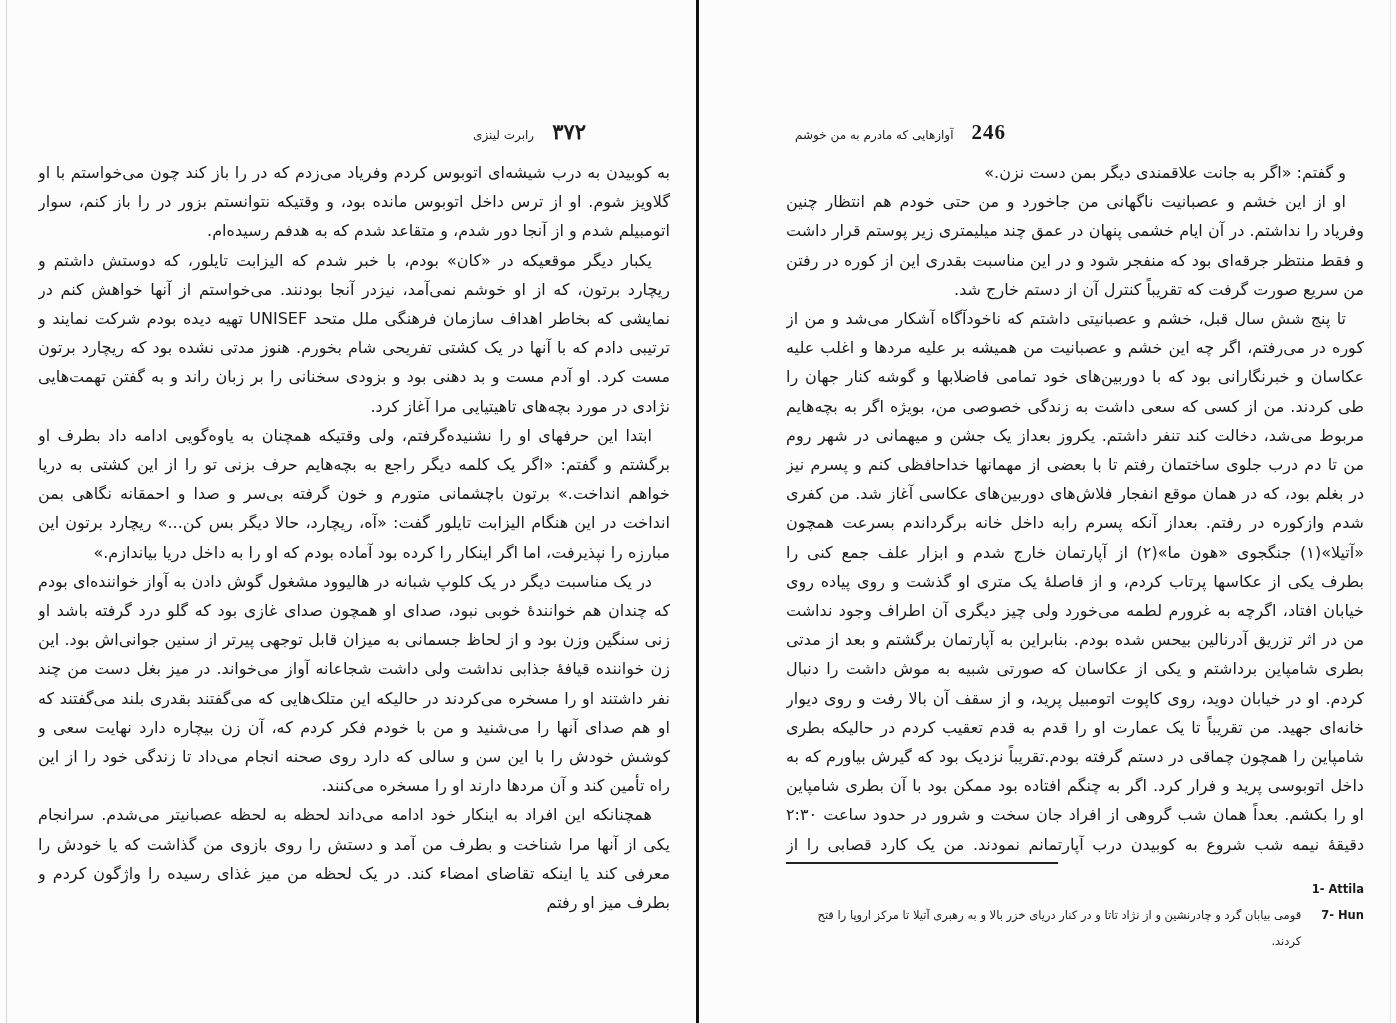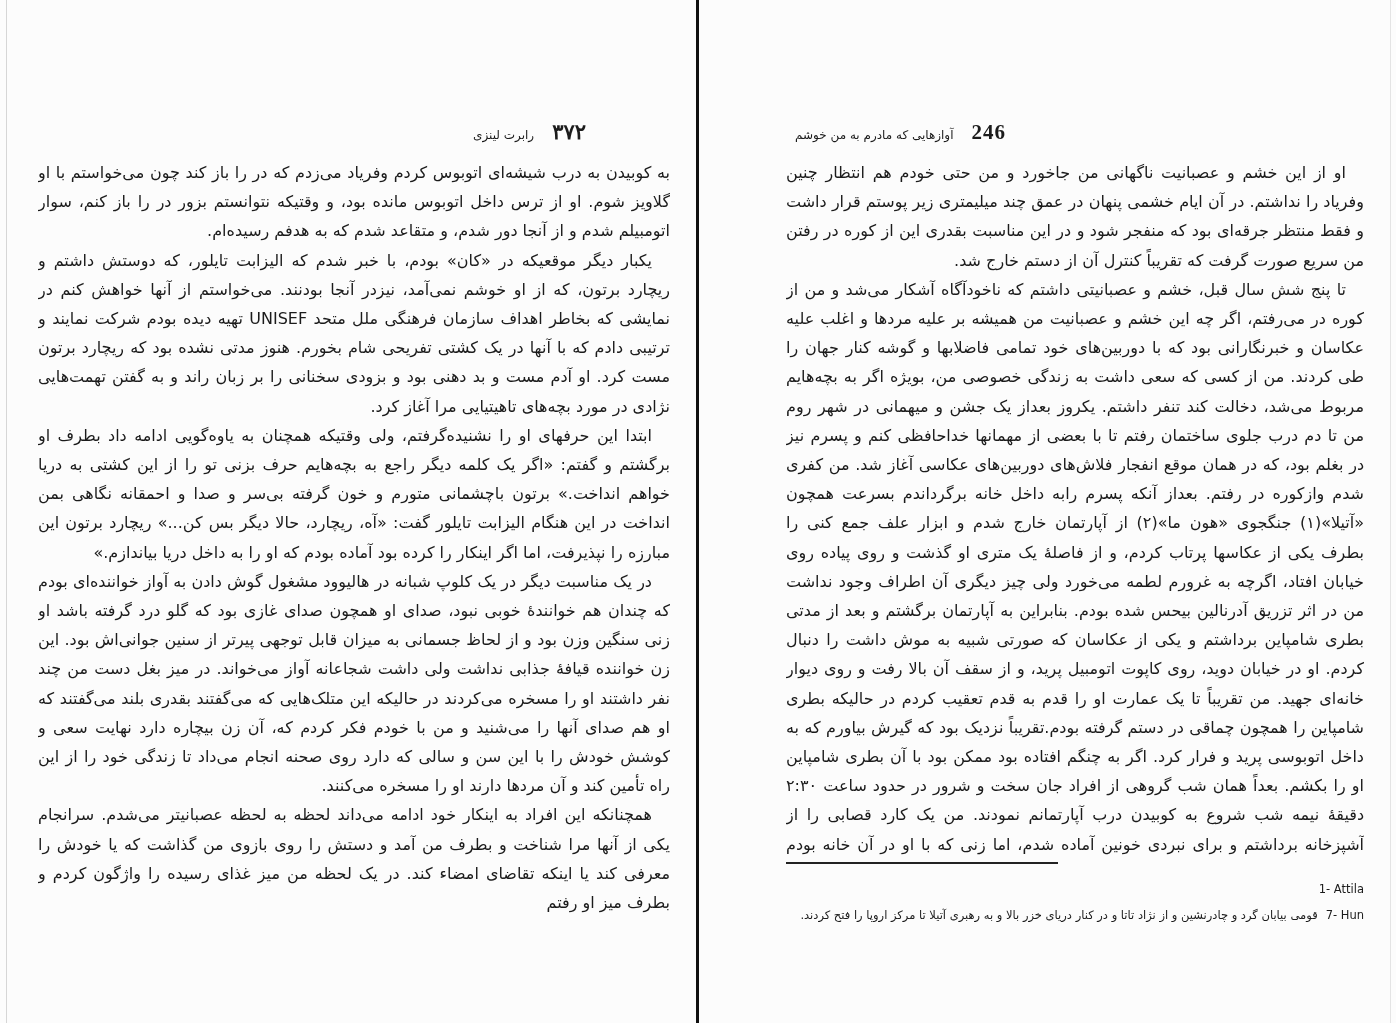--- a/index.html
+++ b/index.html
@@ -98,22 +98,23 @@
   .footnote {
     display: flex;
     direction: rtl;
     align-items: baseline;
     gap: 8px;
     font-size: 11.5px;
     line-height: 26px;
     text-align: right;
   }
   .fn-label {
-    font-weight: normal;
+    font-weight: bold;
     white-space: nowrap;
+    margin-left: 12px;
   }
   .fn-text {
     font-size: 11.5px;
   }
 </style>
 </head>
 <body>
 
 <div class="scan-edge-left"></div>
 <div class="scan-edge-right"></div>
@@ -132,20 +133,21 @@
       <p class="para">همچنانکه این افراد به اینکار خود ادامه می‌داند لحظه به لحظه عصبانیتر می‌شدم. سرانجام یکی از آنها مرا شناخت و بطرف من آمد و دستش را روی بازوی من گذاشت که یا خودش را معرفی کند یا اینکه تقاضای امضاء کند. در یک لحظه من میز غذای رسیده را واژگون کردم و بطرف میز او رفتم</p>
     </div>
 </section>
 
 <section class="page right-page">
   <header class="page-header">
     <span class="page-num">246</span>
     <span class="running-title">آوازهایی که مادرم به من خوشم</span>
   </header>
   <div class="body-text">
+      <p class="para">و گفتم: «اگر به جانت علاقمندی دیگر بمن دست نزن.»</p>
       <p class="para">او از این خشم و عصبانیت ناگهانی من جاخورد و من حتی خودم هم انتظار چنین وفریاد را نداشتم. در آن ایام خشمی پنهان در عمق چند میلیمتری زیر پوستم قرار داشت و فقط منتظر جرقه‌ای بود که منفجر شود و در این مناسبت بقدری این از کوره در رفتن من سریع صورت گرفت که تقریباً کنترل آن از دستم خارج شد.</p>
       <p class="para">تا پنج شش سال قبل، خشم و عصبانیتی داشتم که ناخودآگاه آشکار می‌شد و من از کوره در می‌رفتم، اگر چه این خشم و عصبانیت من همیشه بر علیه مردها و اغلب علیه عکاسان و خبرنگارانی بود که با دوربین‌های خود تمامی فاضلابها و گوشه کنار جهان را طی کردند. من از کسی که سعی داشت به زندگی خصوصی من، بویژه اگر به بچه‌هایم مربوط می‌شد، دخالت کند تنفر داشتم. یکروز بعداز یک جشن و میهمانی در شهر روم من تا دم درب جلوی ساختمان رفتم تا با بعضی از مهمانها خداحافظی کنم و پسرم نیز در بغلم بود، که در همان موقع انفجار فلاش‌های دوربین‌های عکاسی آغاز شد. من کفری شدم وازکوره در رفتم. بعداز آنکه پسرم رابه داخل خانه برگرداندم بسرعت همچون «آتیلا»(۱) جنگجوی «هون ما»(۲) از آپارتمان خارج شدم و ابزار علف جمع کنی را بطرف یکی از عکاسها پرتاب کردم، و از فاصلهٔ یک متری او گذشت و روی پیاده روی خیابان افتاد، اگرچه به غرورم لطمه می‌خورد ولی چیز دیگری آن اطراف وجود نداشت من در اثر تزریق آدرنالین بیحس شده بودم. بنابراین به آپارتمان برگشتم و بعد از مدتی بطری شامپاین برداشتم و یکی از عکاسان که صورتی شبیه به موش داشت را دنبال کردم. او در خیابان دوید، روی کاپوت اتومبیل پرید، و از سقف آن بالا رفت و روی دیوار خانه‌ای جهید. من تقریباً تا یک عمارت او را قدم به قدم تعقیب کردم در حالیکه بطری شامپاین را همچون چماقی در دستم گرفته بودم.تقریباً نزدیک بود که گیرش بیاورم که به داخل اتوبوسی پرید و فرار کرد. اگر به چنگم افتاده بود ممکن بود با آن بطری شامپاین او را بکشم. بعداً همان شب گروهی از افراد جان سخت و شرور در حدود ساعت ۲:۳۰ دقیقهٔ نیمه شب شروع به کوبیدن درب آپارتمانم نمودند. من یک کارد قصابی را از آشپزخانه برداشتم و برای نبردی خونین آماده شدم، اما زنی که با او در آن خانه بودم گفت می‌ترسید که من کسی را بکشم و بخاطر آن با من</p>
     </div>
   <div class="footnote-sep"></div>
   <div class="footnotes">
       <div class="footnote">
         <span class="fn-label" dir="ltr">1- Attila</span>
       </div>
       <div class="footnote">
         <span class="fn-label" dir="ltr">7- Hun</span>

